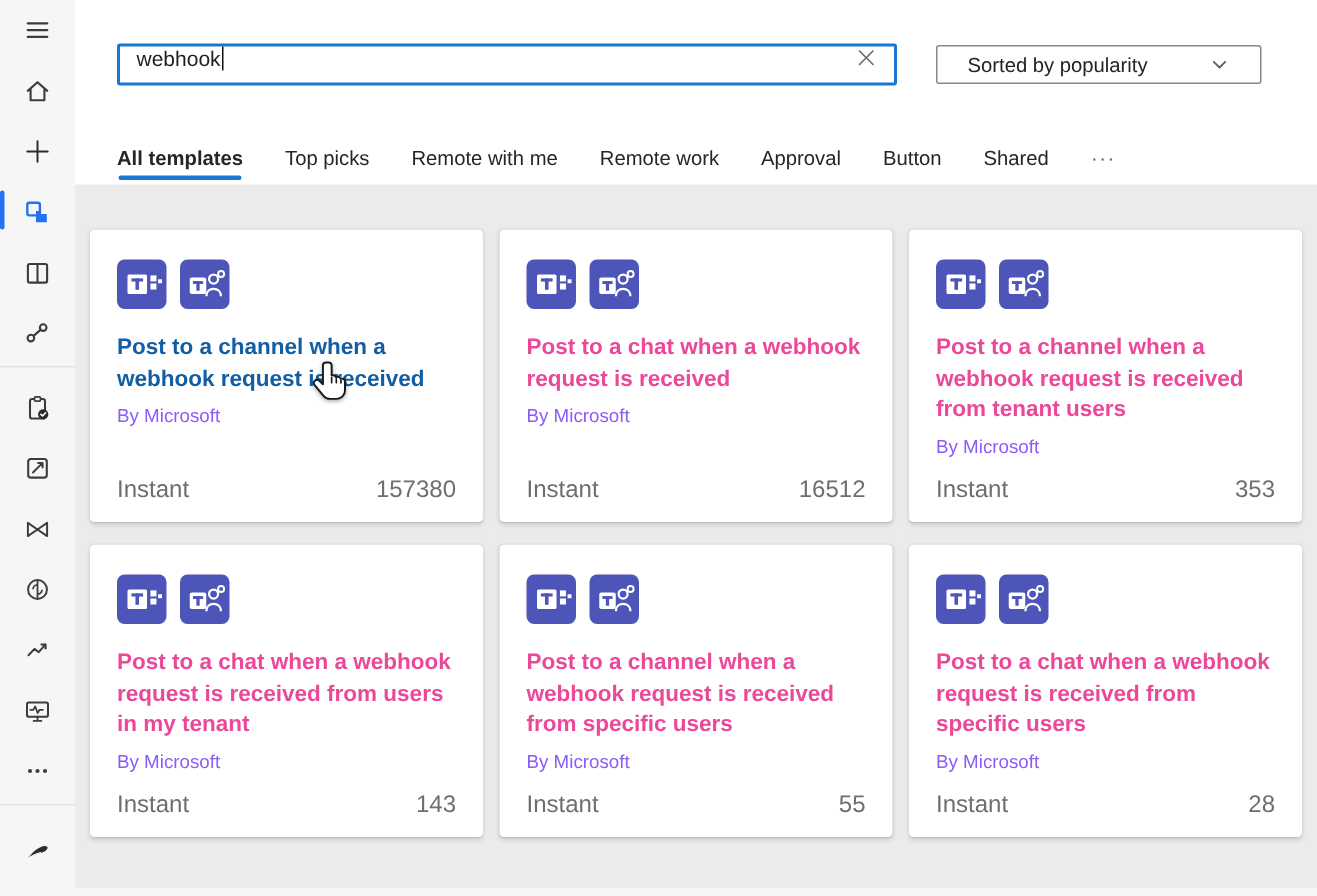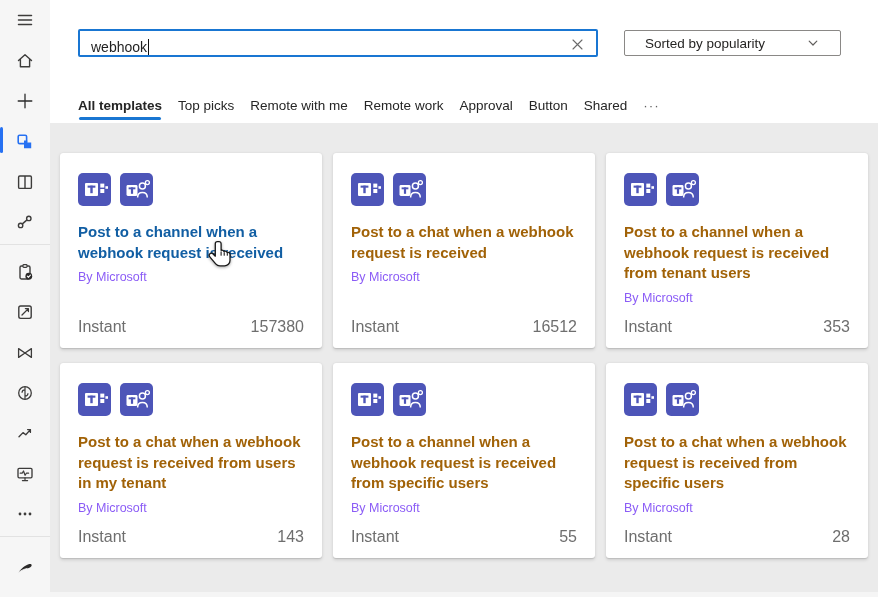--- a/index.html
+++ b/index.html
@@ -11,47 +11,47 @@
   .rail-item{position:absolute;left:0;width:50px;height:30px;display:flex;
              align-items:center;justify-content:center;cursor:pointer;}
   .rail-divider{position:absolute;left:0;width:50px;height:1px;background:#e2e2e2;}
   .active-bar{position:absolute;left:0;top:127px;width:3px;height:26px;background:#2671f2;border-radius:2px;}
   .rail-item svg{display:block;}
 
   
   .content{position:absolute;left:50px;top:0;width:828px;height:597px;background:#fff;}
   .search-box{position:absolute;left:28px;top:29px;width:494px;height:24px;
               border:2px solid #1976d2;border-radius:2px;background:#fff;display:flex;
-              align-items:flex-end;padding:0 11px;font-size:14px;color:#1f1f1f;cursor:text;}
+              align-items:flex-start;padding:0 11px;font-size:14px;color:#1f1f1f;cursor:text;}
   .caret{display:inline-block;width:1px;height:16px;background:#111;margin-left:1px;}
   .clear-btn{margin-left:auto;display:flex;align-items:center;cursor:pointer;}
   .sort-dd{position:absolute;left:574px;top:30px;width:175px;height:24px;border:1px solid #8a8886;
            border-radius:2px;background:#fff;display:flex;align-items:center;padding:0 20px;
            font-size:13.5px;color:#252423;cursor:pointer;}
   .sort-dd .chev{margin-left:auto;display:flex;align-items:center;}
 
   
-  .tabs{position:absolute;left:28px;top:98px;display:flex;gap:16px;font-size:13.5px;color:#262626;}
+  .tabs{position:absolute;left:28px;top:98px;display:flex;gap:28px;font-size:13.5px;color:#262626;}
   .tab{position:relative;padding-bottom:9px;cursor:pointer;white-space:nowrap;}
   .tab.active{font-weight:700;}
   .tab.active::after{content:"";position:absolute;left:1px;right:1px;bottom:2px;height:3px;
                      background:#1976d2;border-radius:2px;}
   .tab.overflow{color:#616161;letter-spacing:1px;}
 
   
   .results{position:absolute;left:0;top:123px;width:828px;height:474px;background:#ebebeb;}
   .bottom-strip{position:absolute;left:0;bottom:0;width:828px;height:5px;background:#f5f5f5;}
   .grid{position:absolute;left:10px;top:30px;display:grid;
         grid-template-columns:repeat(3,262px);column-gap:11px;row-gap:15px;}
   .card{position:relative;width:262px;height:195px;background:#fff;border-radius:3px;
         box-shadow:0 1.6px 3.6px rgba(0,0,0,.13),0 .3px .9px rgba(0,0,0,.10);
         padding:20px 18px;box-sizing:border-box;cursor:pointer;}
   .icon-row{display:flex;gap:9px;}
   .app-icon{width:33px;height:33px;border-radius:5px;background:#4d55b8;overflow:hidden;}
-  .card-title{margin-top:16px;font-size:15px;font-weight:700;line-height:20.5px;color:#a16207;}
+  .card-title{margin-top:16px;font-size:15px;font-weight:700;line-height:20.5px;color:#ec4899;}
   .card.hovered .card-title{color:#115ea3;}
   .card-byline{margin-top:7px;font-size:12.5px;color:#8b5cf6;}
   .card-footer{position:absolute;left:18px;right:18px;bottom:12px;display:flex;
                justify-content:space-between;font-size:16px;color:#6e6e6e;}
 
   .cursor{position:absolute;left:208px;top:240px;width:25px;height:31px;
           filter:drop-shadow(0 1px 1.5px rgba(0,0,0,.35));pointer-events:none;}
 </style>
 </head>
 <body>

